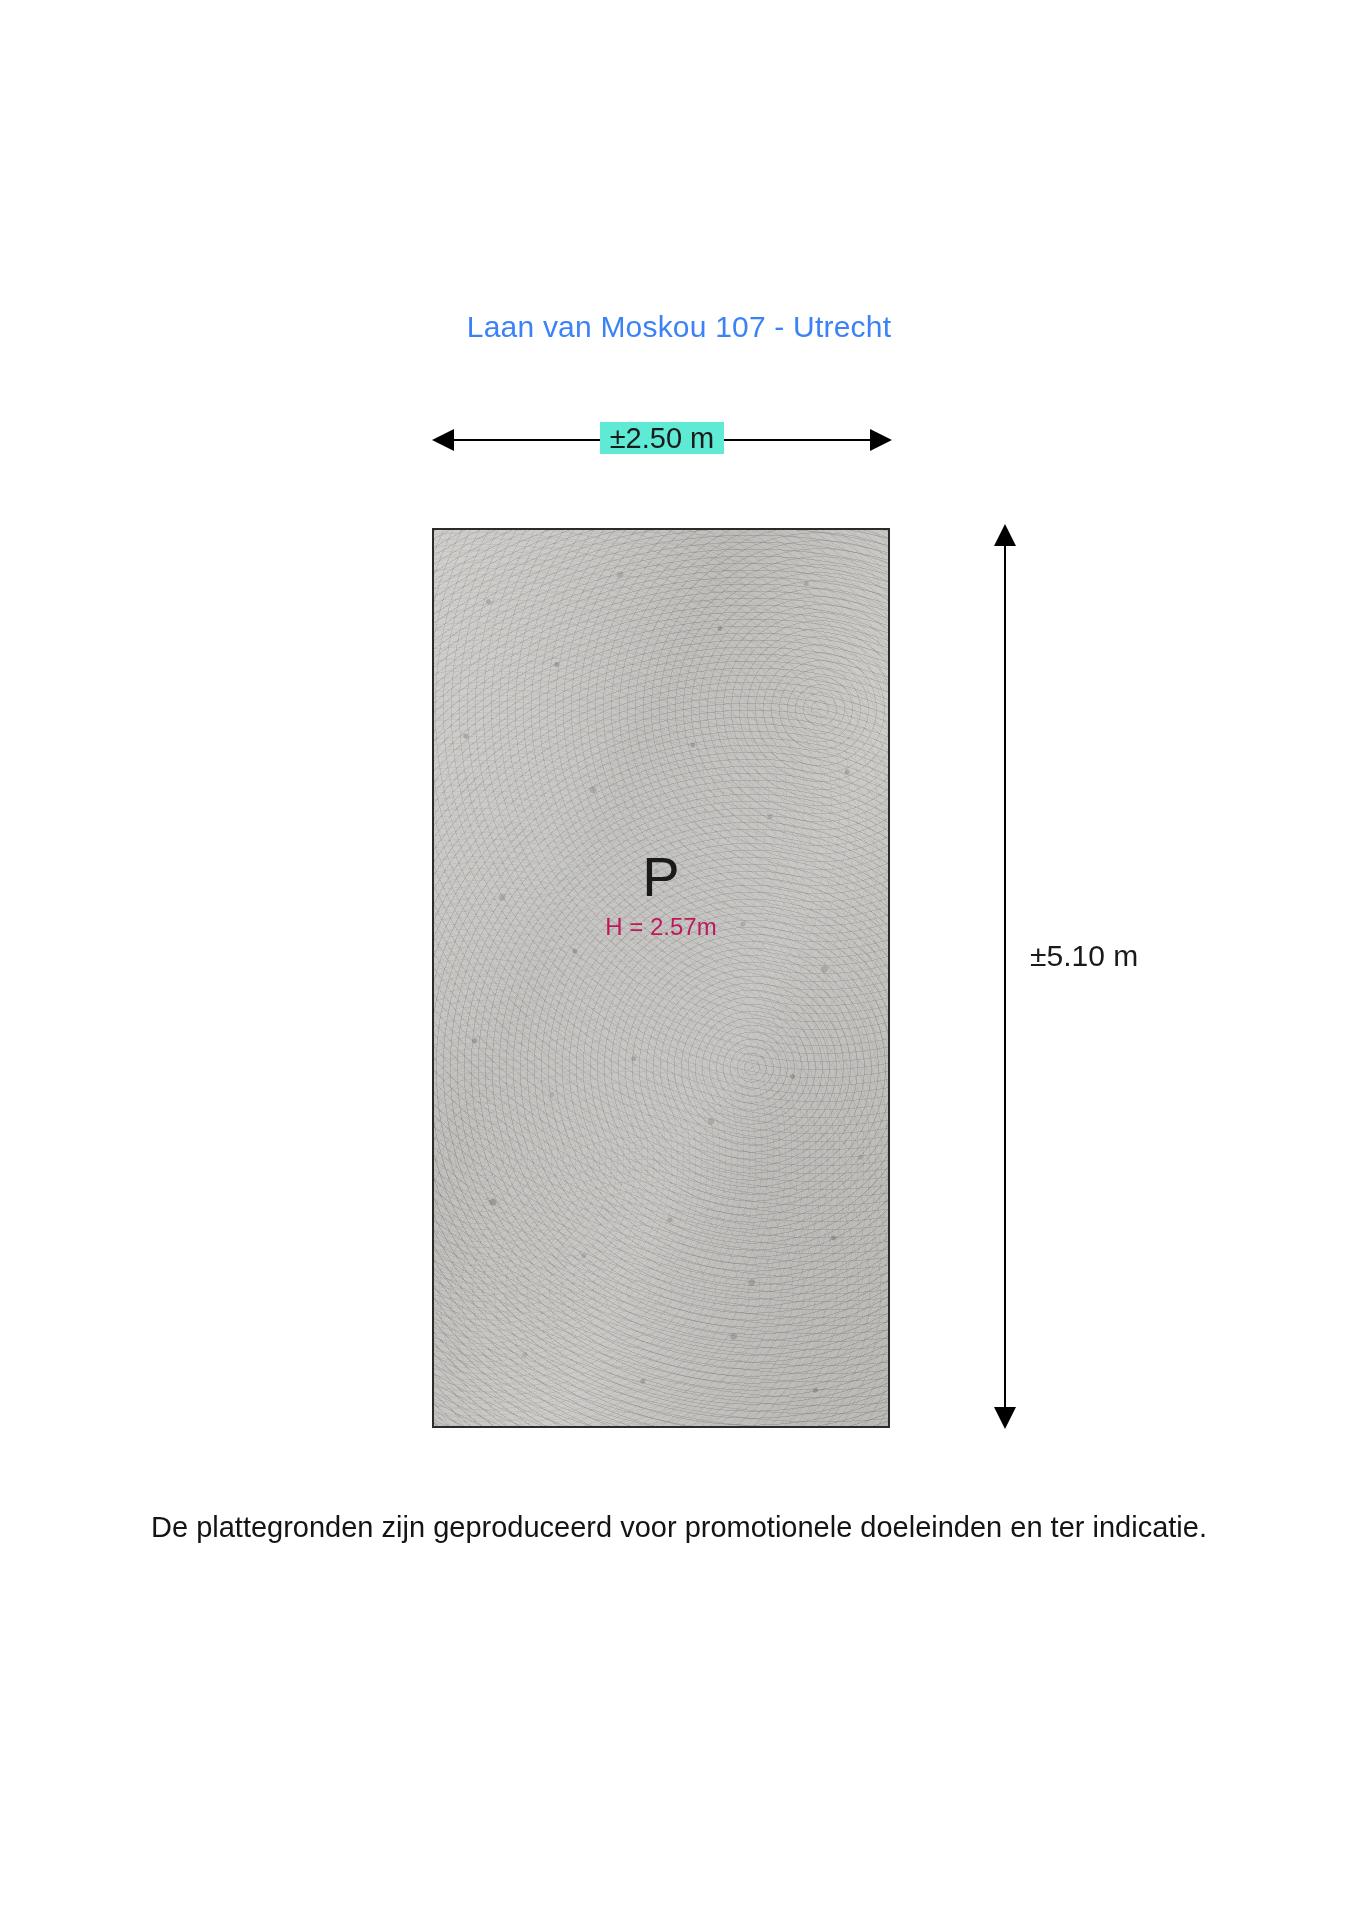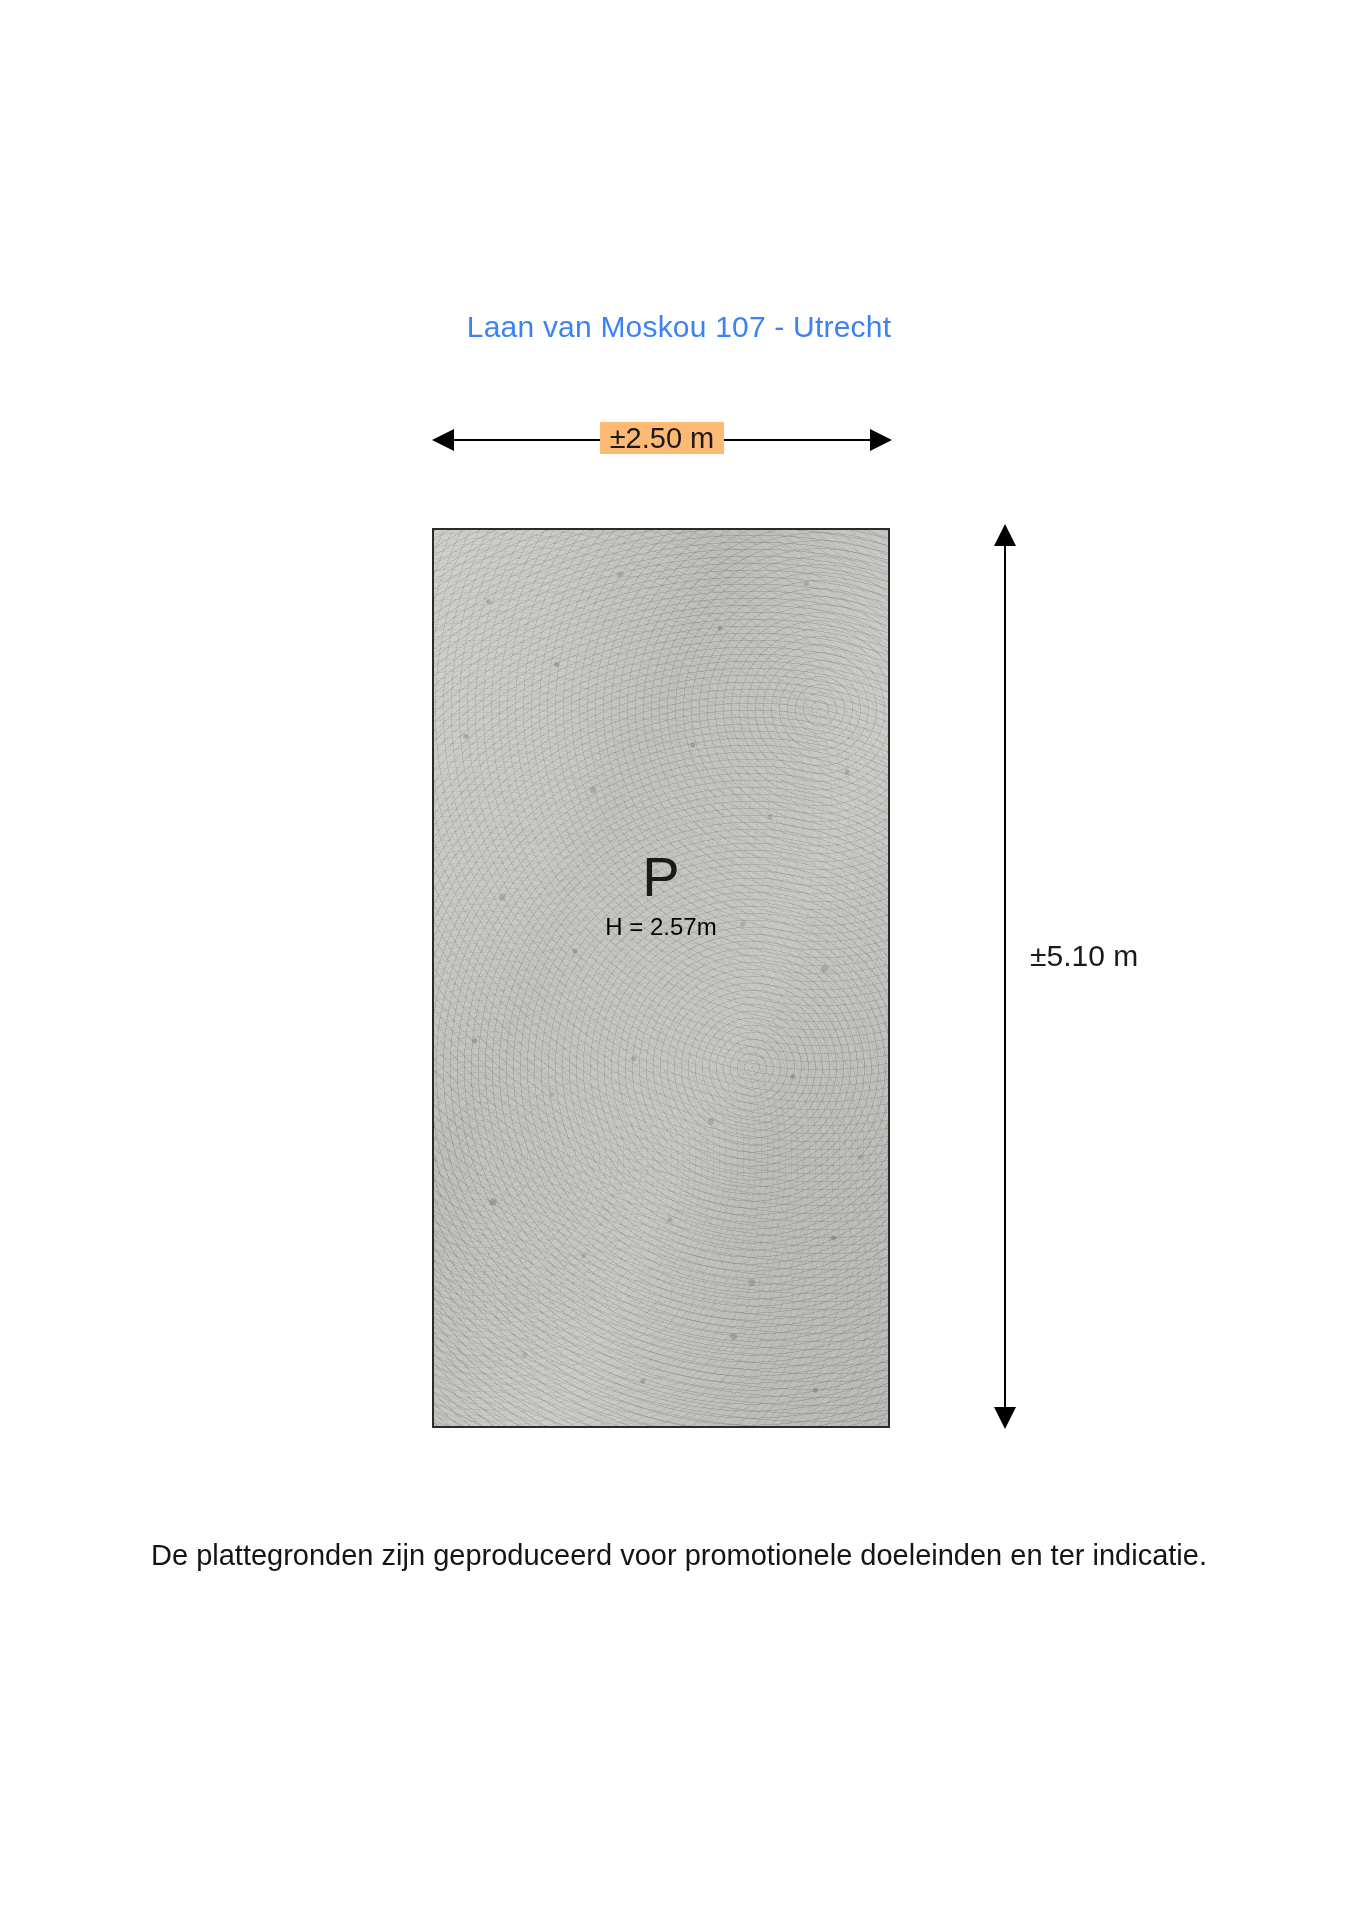--- a/index.html
+++ b/index.html
@@ -67,21 +67,21 @@
     border-left: 22px solid #000;
   }
   .dim-top .label-wrap {
     position: absolute;
     top: 2px;
     left: 100px;
     width: 260px;
     text-align: center;
   }
   .dim-top .label-wrap span {
-    background: #fdba74;
+    background: #5eead4;
     padding: 0 10px;
     font-size: 29px;
   }
 
   
   .dim-right {
     position: absolute;
     top: 524px;
     left: 985px;
     width: 40px;
@@ -199,34 +199,33 @@
   .room-label .p {
     font-size: 56px;
     line-height: 58px;
     color: #1a1a1a;
     font-weight: 400;
   }
   .room-label .h {
     font-size: 24px;
     line-height: 30px;
     margin-top: 6px;
-    color: #000000;
+    color: #be185d;
   }
 
   
   .disclaimer {
     position: absolute;
     top: 1505px;
     left: 0;
     width: 1358px;
     text-align: center;
     font-size: 29px;
     line-height: 44px;
     color: #141414;
-    margin-top: 28px;
   }
 </style>
 </head>
 <body>
 
 <div class="page">
 
   <div class="title">Laan van Moskou 107 - Utrecht</div>
 
   <div class="dim-top">

